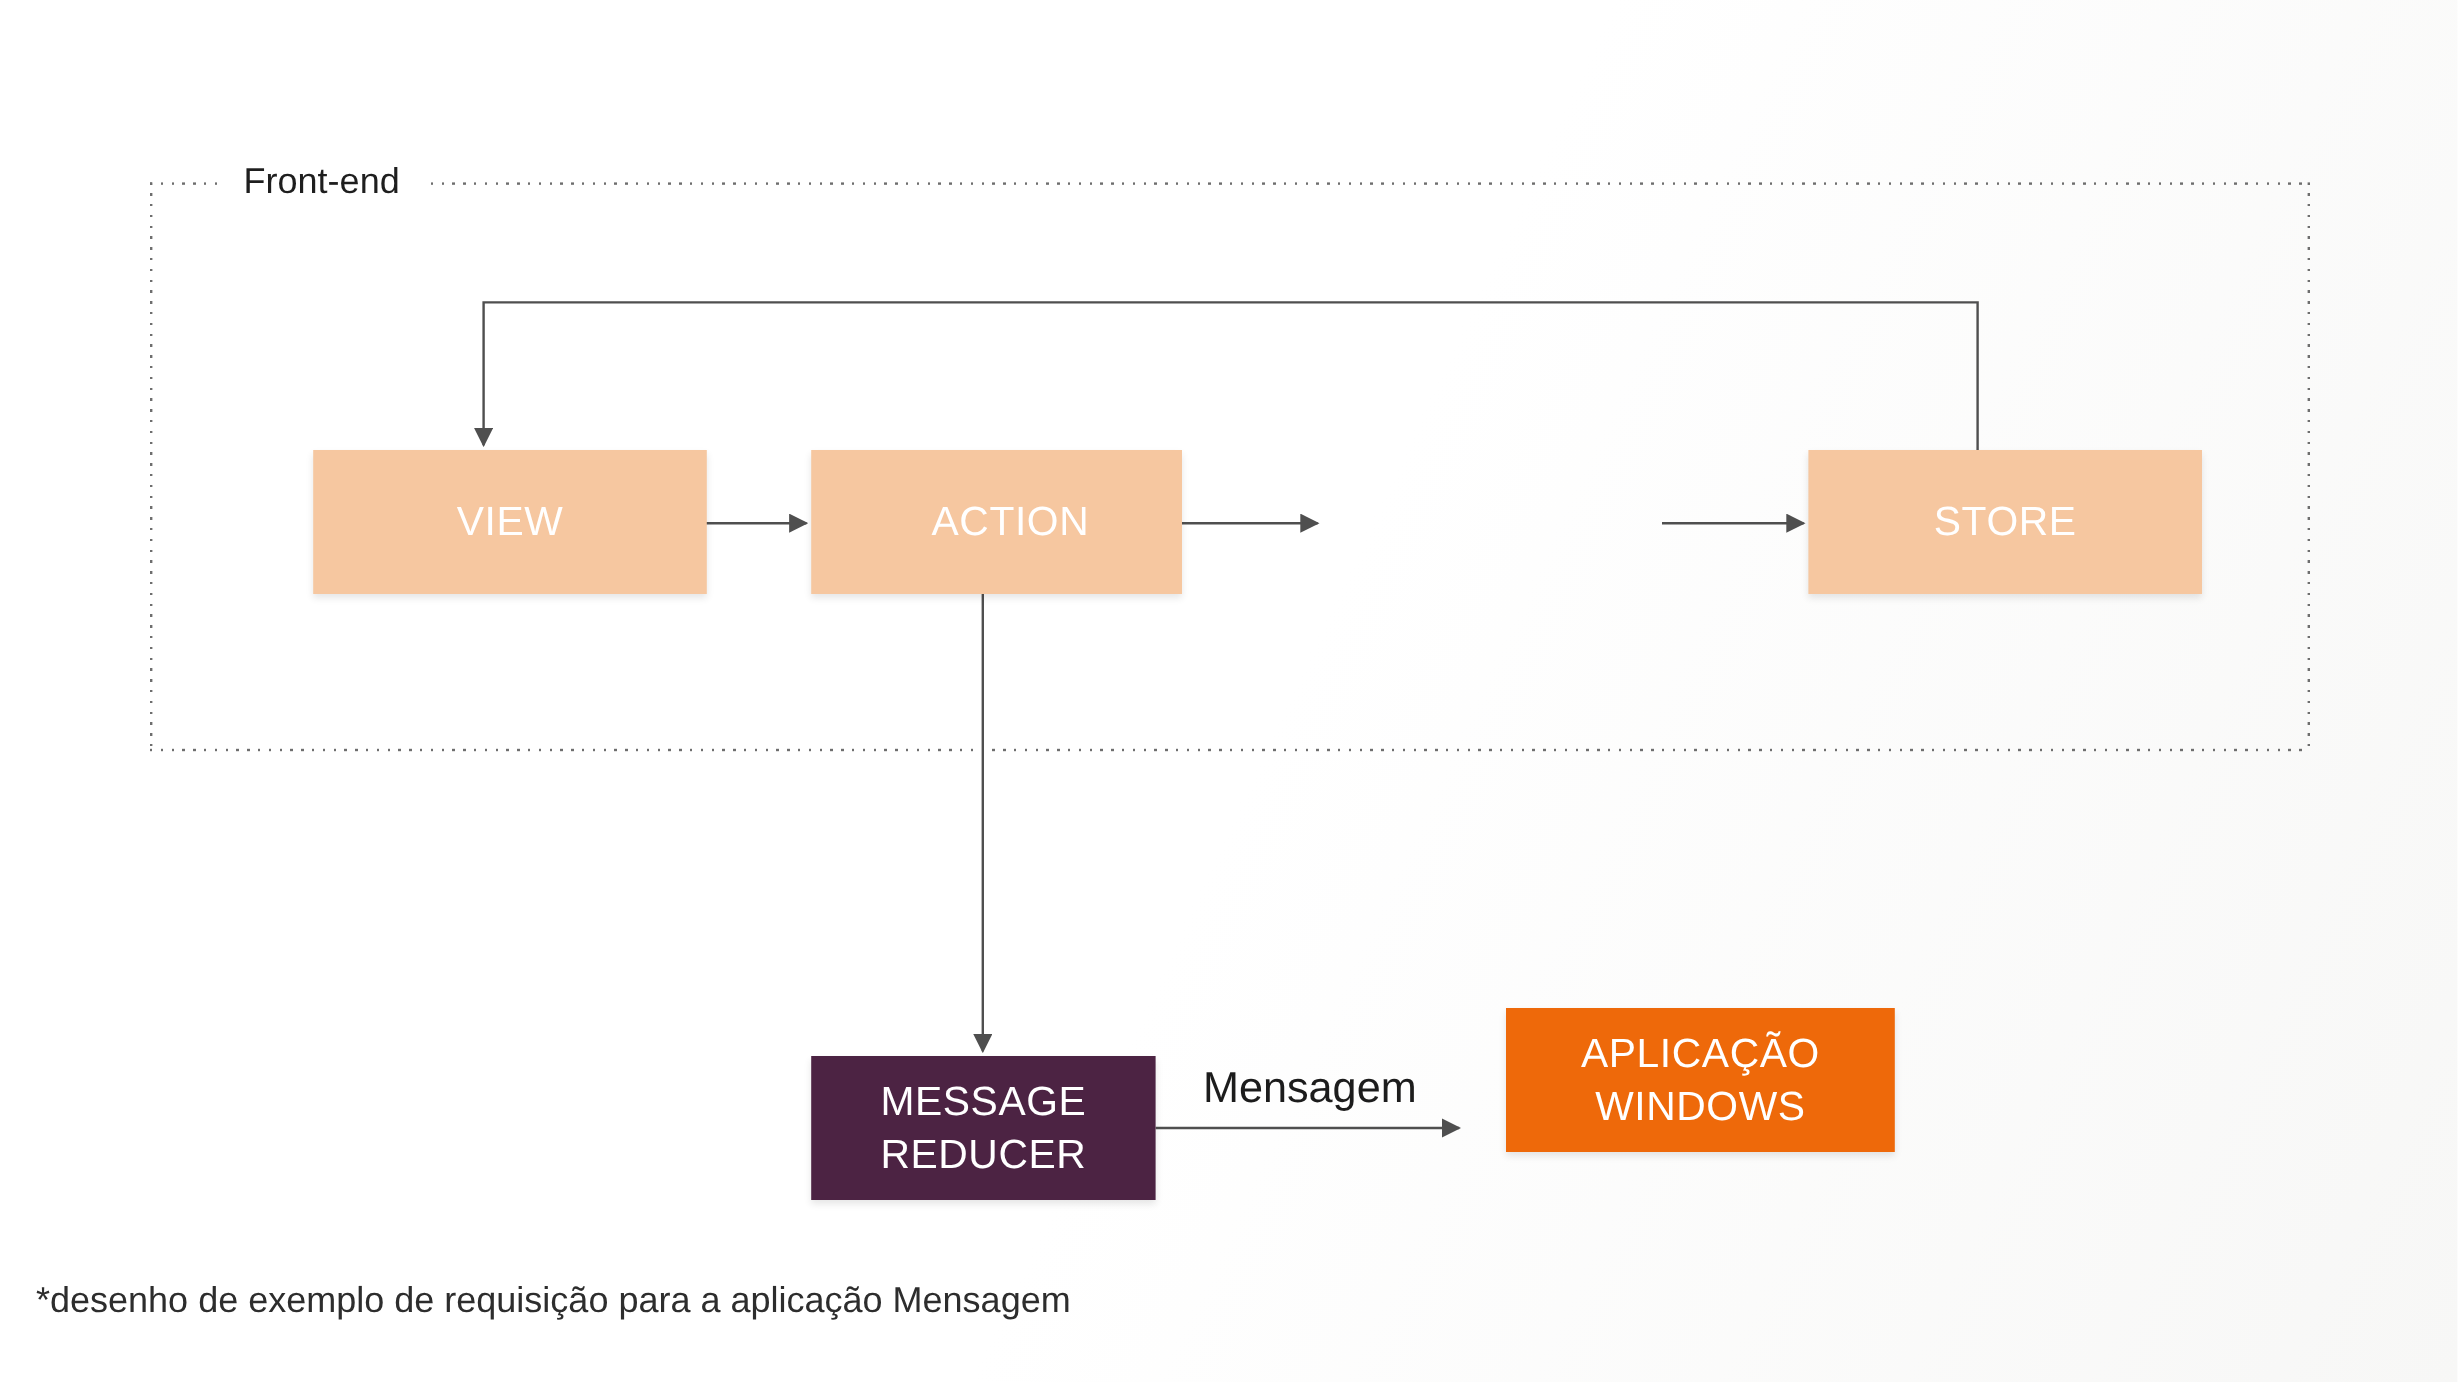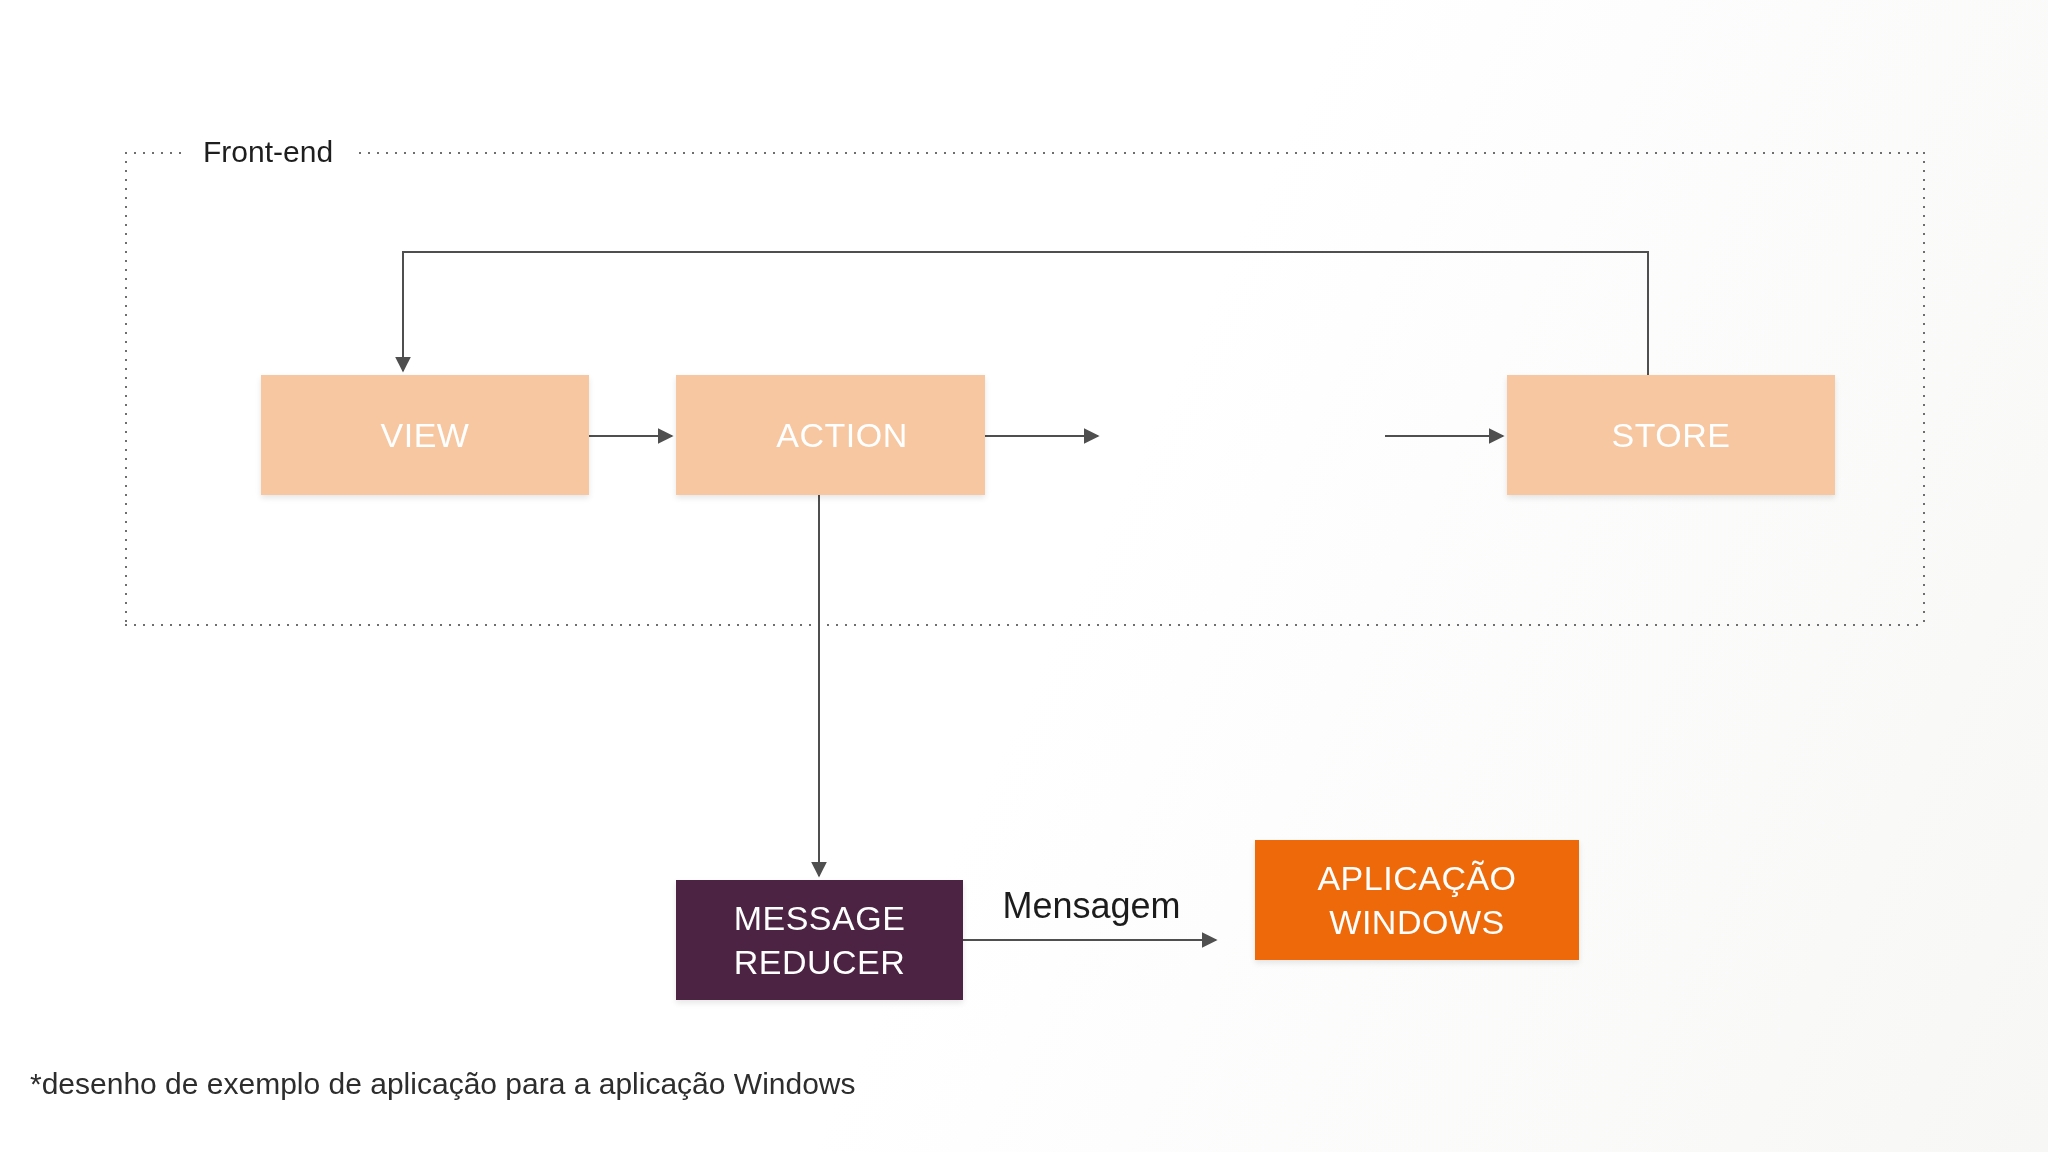--- a/index.html
+++ b/index.html
@@ -146,15 +146,15 @@
     <span class="line">REDUCER</span>
   </div>
 
   <div class="node node-orange">
     <span class="line">APLICAÇÃO</span>
     <span class="line">WINDOWS</span>
   </div>
 
   <div class="mensagem-label">Mensagem</div>
 
-  <div class="footnote">*desenho de exemplo de aplicação para a aplicação Windows</div>
+  <div class="footnote">*desenho de exemplo de requisição para a aplicação Mensagem</div>
 
 </div>
 
 </body></html>

